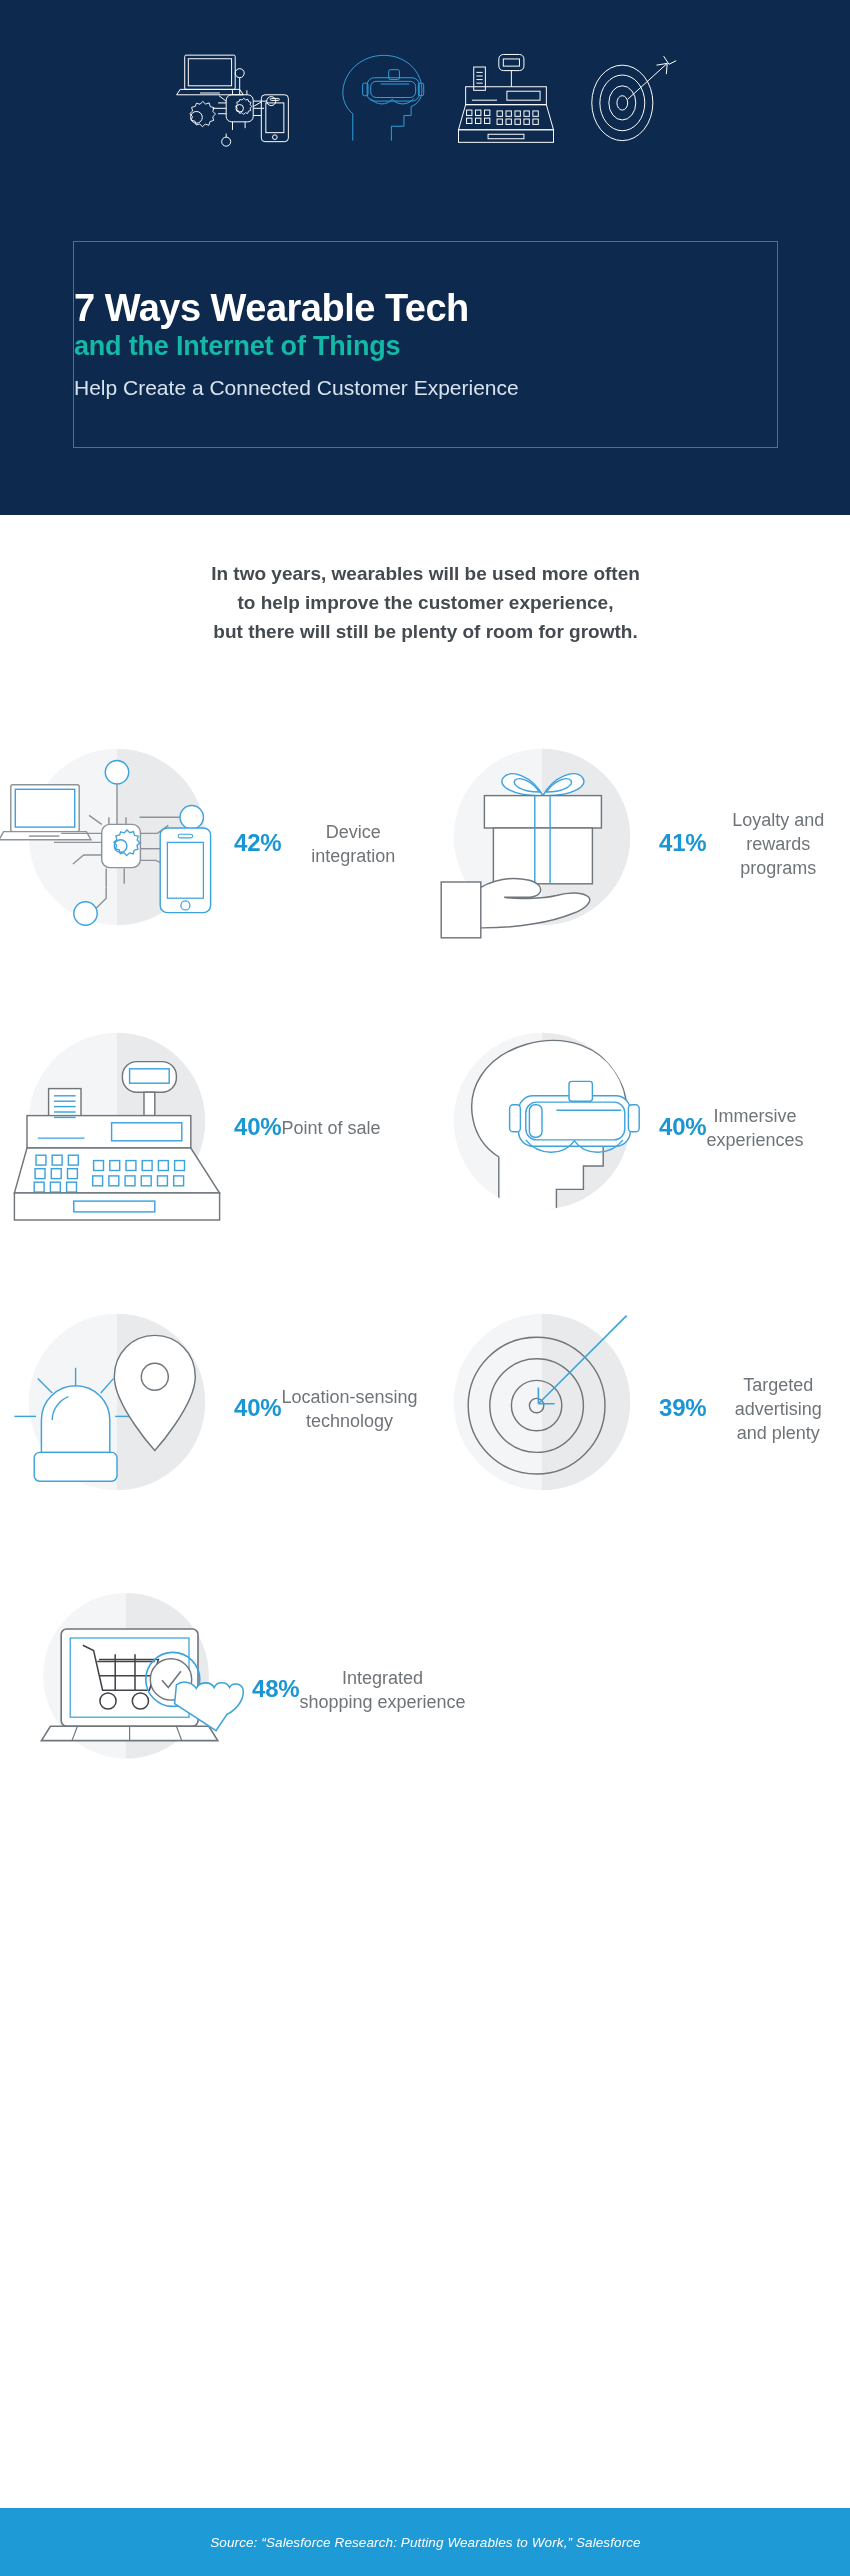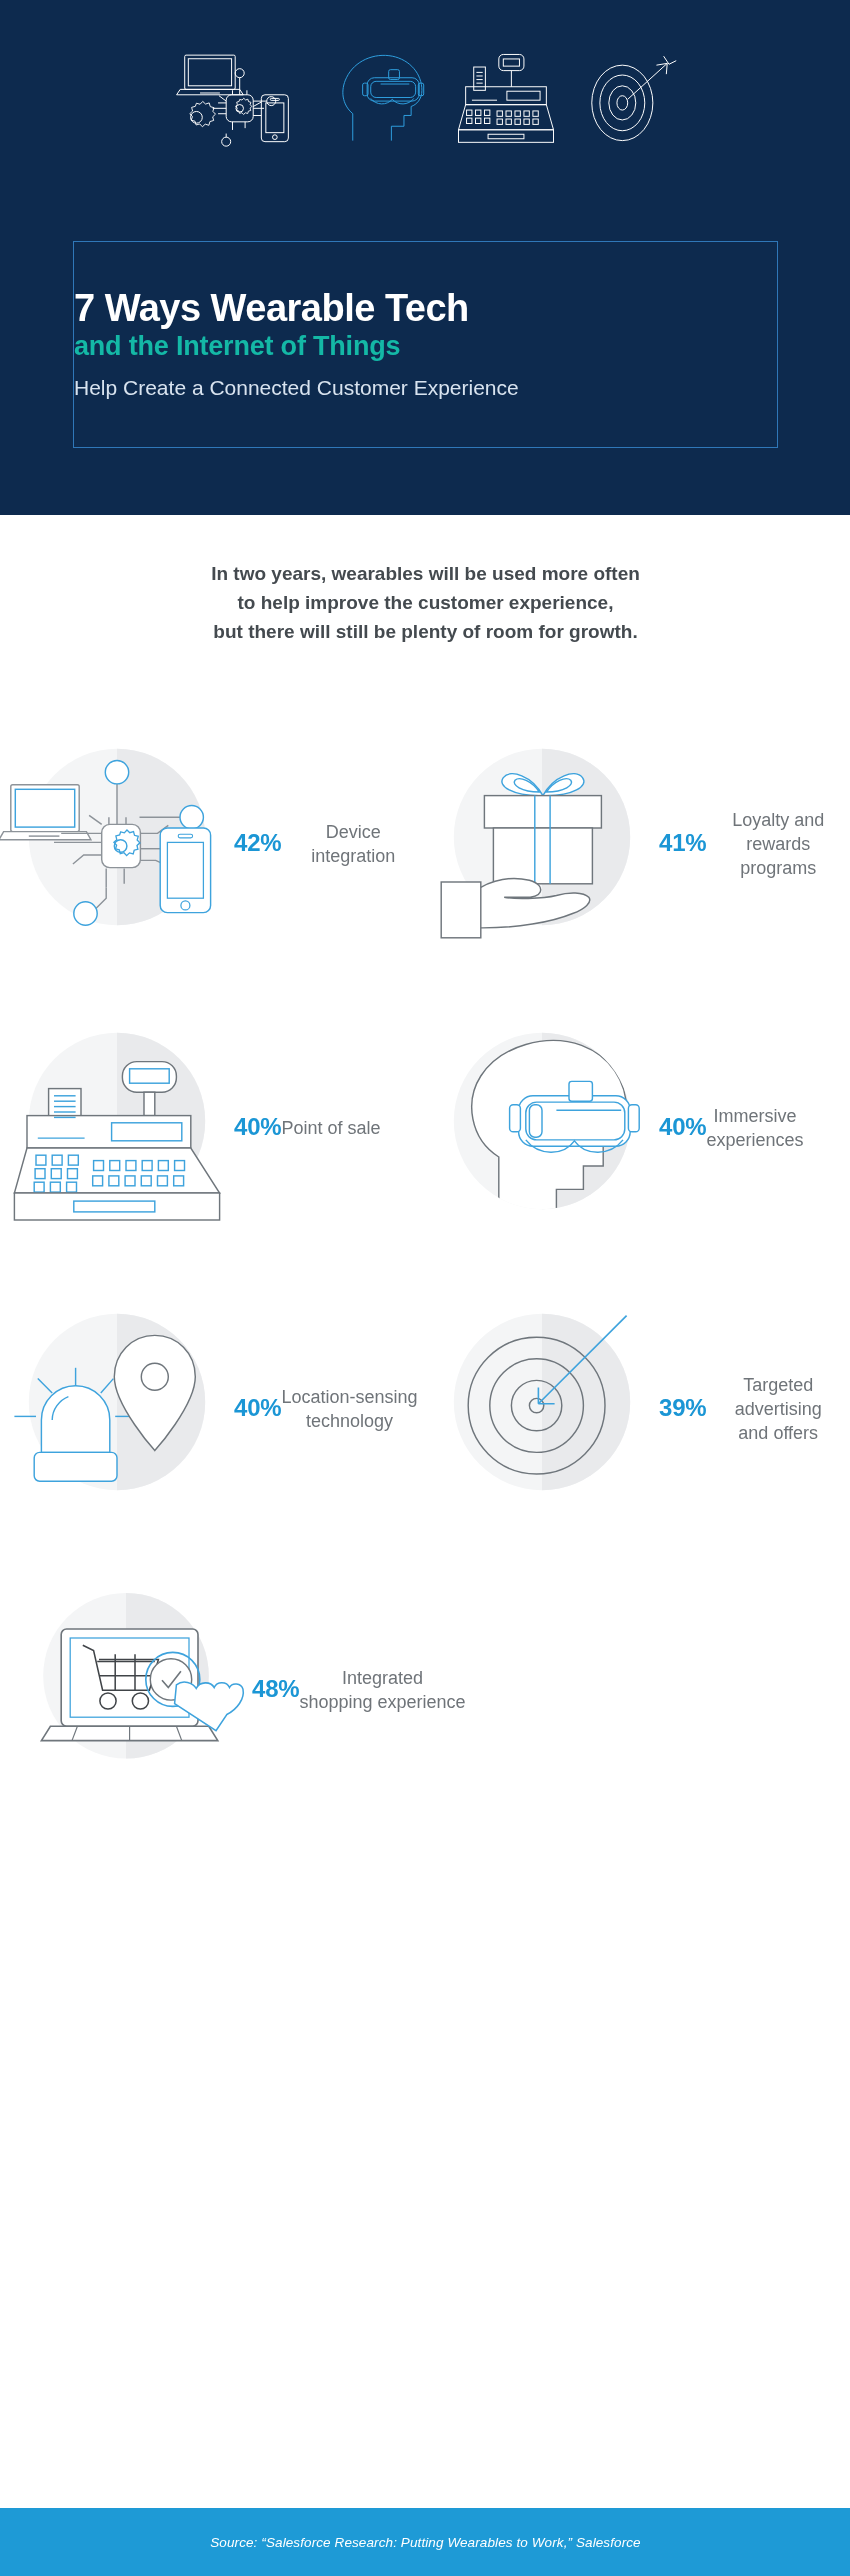--- a/index.html
+++ b/index.html
@@ -481,21 +481,21 @@
             </g>
             <g stroke="#3ea3dd" stroke-width="1.8" fill="none">
               <line x1="126" y1="122" x2="224" y2="24"></line>
               <path d="M126 122 l0 -18 M126 122 l18 0"></path>
             </g>
           </svg>
         </div>
         <div class="pct">39%</div>
         <div class="label">
           <div>Targeted advertising</div>
-          <div>and offers</div>
+          <div>and plenty</div>
         </div>
       </div>
     </div>
 
     <div class="row" style="margin-top:56px;">
       <div class="cell solo">
         <div class="art">
           <svg width="252" height="225" viewBox="0 0 280 250" fill="none">
             <defs>
                 <clipPath id="c7">

